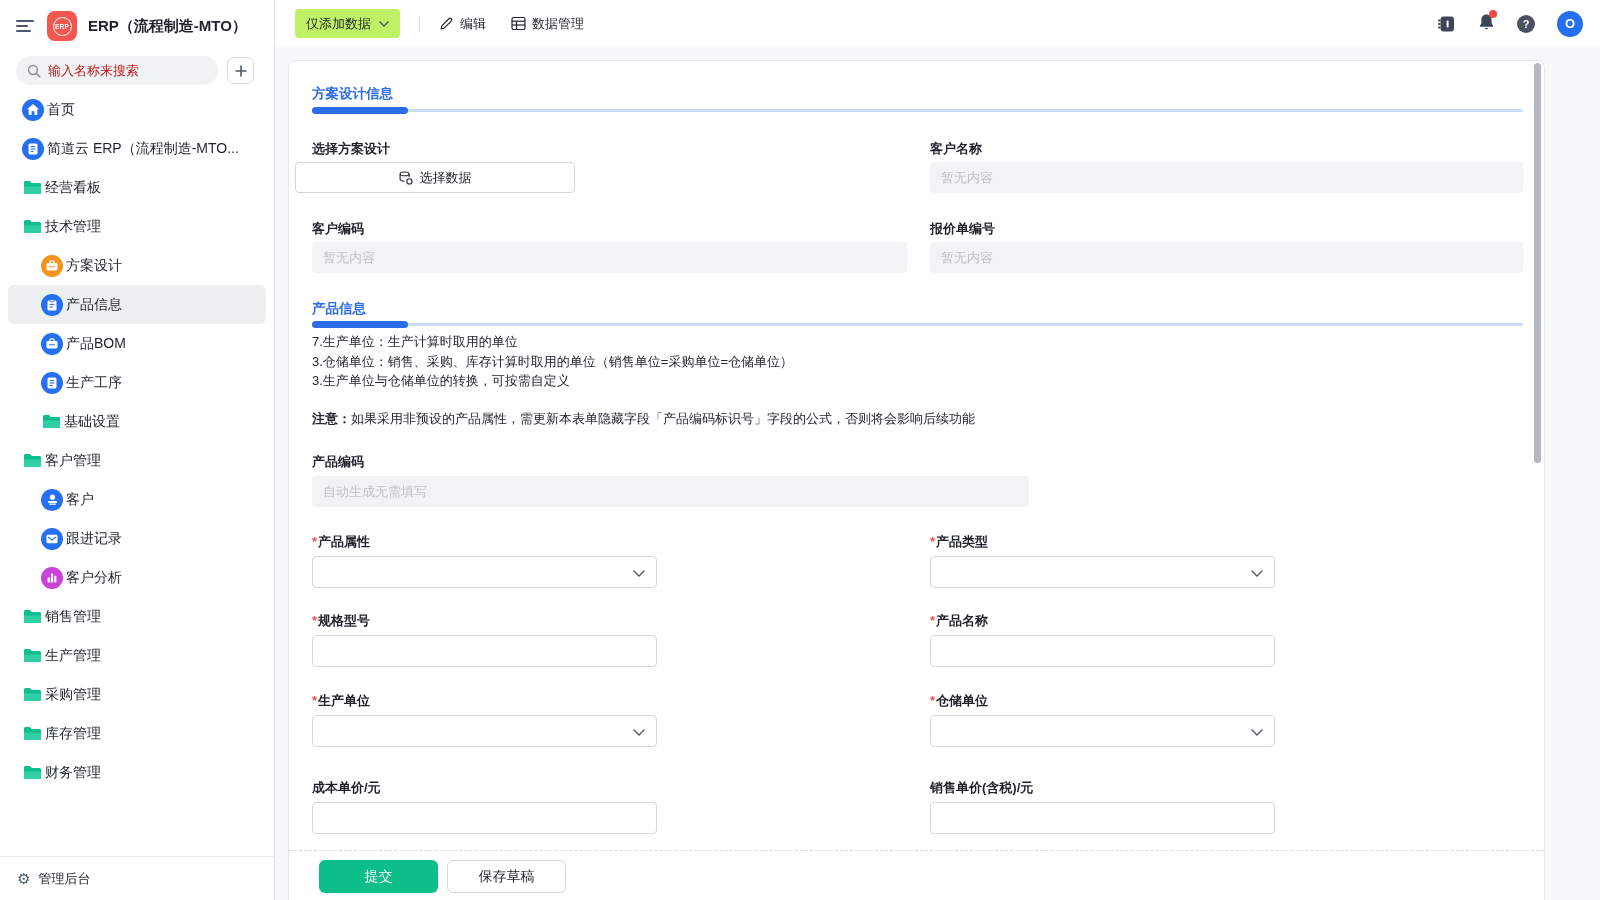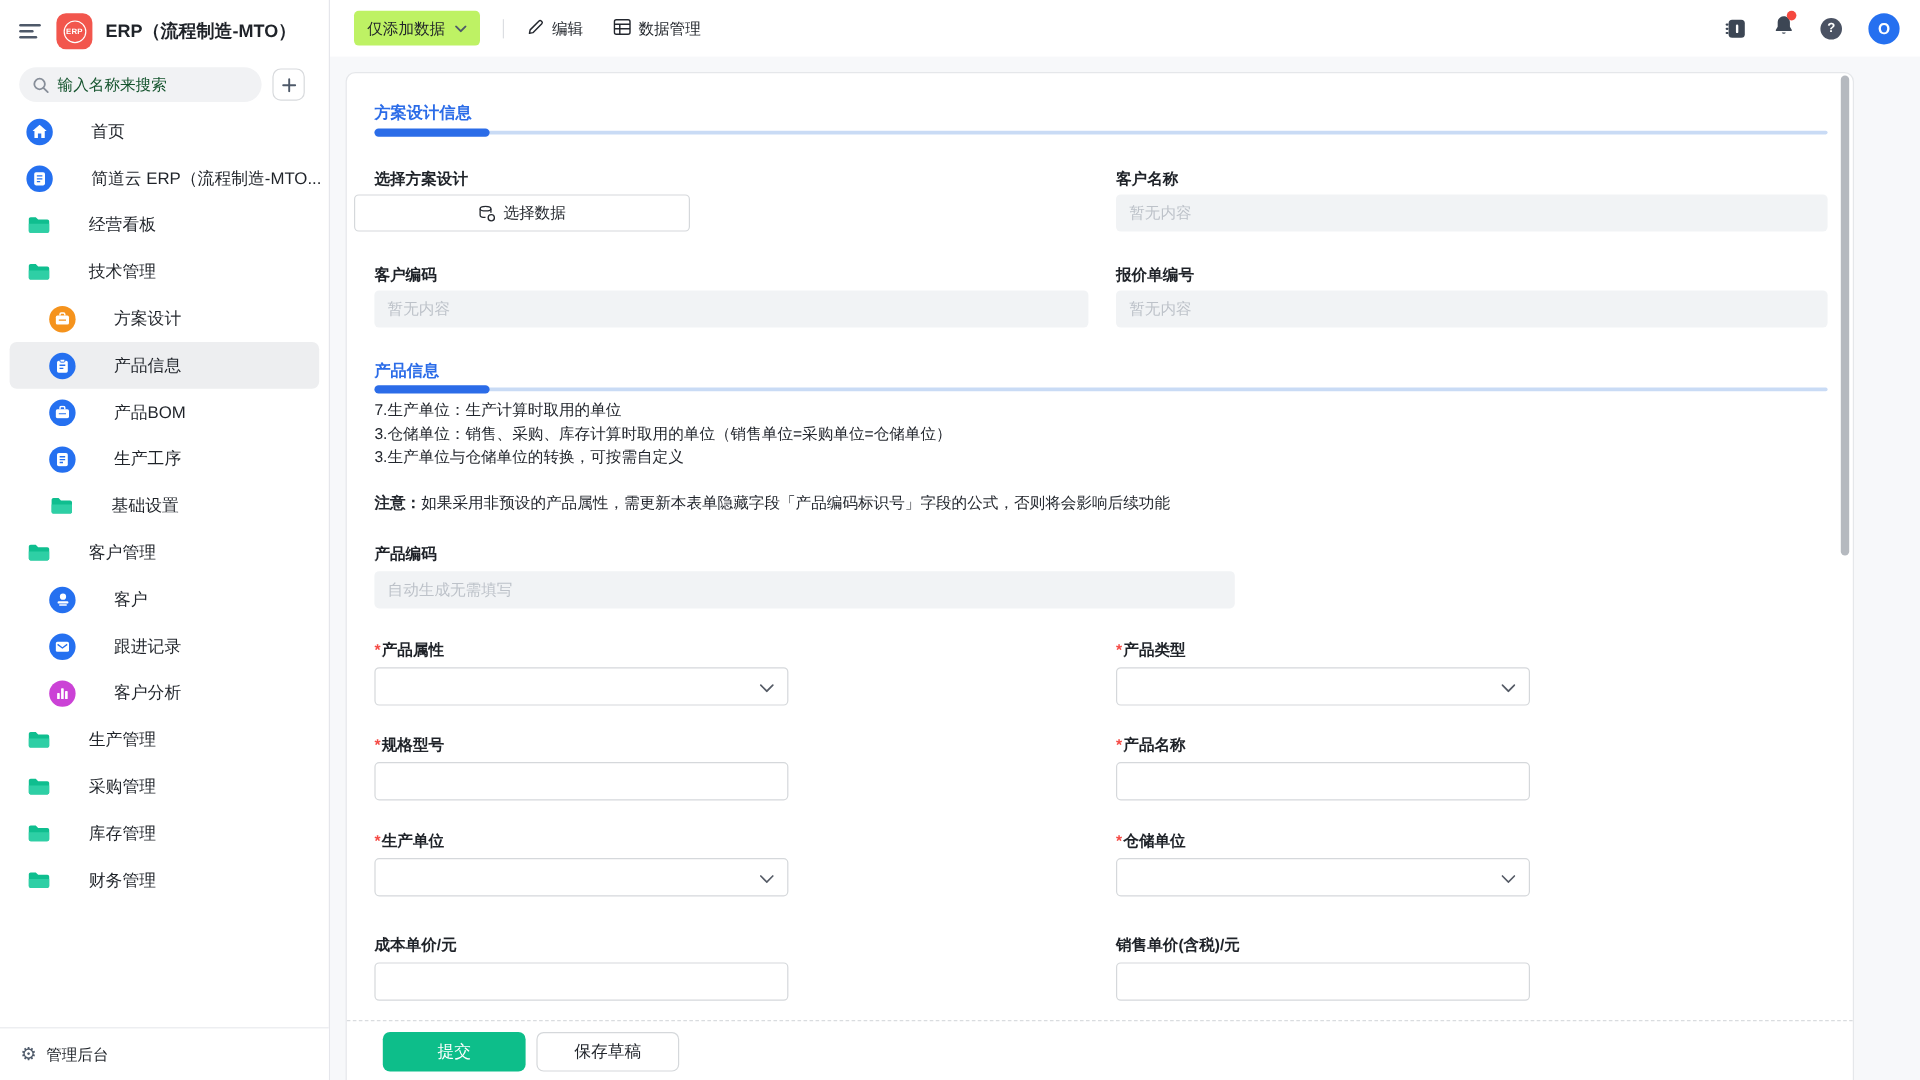--- a/index.html
+++ b/index.html
@@ -8,35 +8,35 @@
   .sidebar{position:absolute;left:0;top:0;width:275px;height:900px;background:#fff;border-right:1px solid #E5E6EB;z-index:3}
   .sb-header{display:flex;align-items:center;padding:10px 14px 6px 16px;gap:11px;height:48px}
   .burger{width:20px;display:flex;flex-direction:column;gap:3px;cursor:pointer}
   .burger i{height:2px;border-radius:1px;background:#4E5969;display:block}
   .burger i:nth-child(1){width:18px}.burger i:nth-child(2){width:12px}.burger i:nth-child(3){width:15px}
   .logo{width:30px;height:30px;border-radius:8px;background:#F2564D;display:flex;align-items:center;justify-content:center;flex:none}
   .logo-ring{width:19px;height:19px;border:1.6px solid #fff;border-radius:50%;display:flex;align-items:center;justify-content:center;color:#fff;font-size:6.5px;font-weight:700;letter-spacing:.2px}
   .app-title{font-size:15px;font-weight:700;white-space:nowrap}
   .sb-search-row{display:flex;align-items:center;gap:9px;padding:8px 16px 8px 16px}
   .search-box{width:202px;height:29px;background:#F1F2F4;border-radius:15px;display:flex;align-items:center;gap:7px;padding:0 11px;cursor:text}
-  .search-ph{font-size:13px;color:#14532d}
+  .search-ph{font-size:13px;color:#b91c1c}
   .add-btn{width:27px;height:27px;border:1px solid #D8DADD;border-radius:7px;background:#fff;display:flex;align-items:center;justify-content:center;cursor:pointer}
   .sb-nav{position:absolute;top:90px;left:0;right:0;bottom:44px;overflow:hidden}
-  .sbi{display:flex;align-items:center;height:39px;margin:0 8px;border-radius:6px;gap:32px;padding-left:14px;font-size:14px;cursor:pointer;white-space:nowrap}
+  .sbi{display:flex;align-items:center;height:39px;margin:0 8px;border-radius:6px;gap:3px;padding-left:14px;font-size:14px;cursor:pointer;white-space:nowrap}
   .sbi.lv2{padding-left:33px}
   .sbi.sel{background:#EDEEF0}
   .cicon{width:22px;height:22px;border-radius:50%;display:flex;align-items:center;justify-content:center;flex:none}
   .ficon{width:20px;display:flex;align-items:center;justify-content:center;flex:none}
   .sb-footer{position:absolute;left:0;right:0;bottom:0;height:44px;background:#fff;border-top:1px solid #E9EAEE;display:flex;align-items:center;gap:8px;padding:0 17px;font-size:13px;cursor:pointer}
   .gear{font-size:15px;color:#4E5969;line-height:1}
   
   .topbar{position:absolute;left:275px;top:0;right:0;height:47px;background:#fff;display:flex;align-items:center;padding:0 17px 0 20px;z-index:2}
   .mode-btn{height:29px;background:#bef264;border-radius:4px;display:flex;align-items:center;gap:8px;padding:0 11px;font-size:13px;font-weight:500;cursor:pointer}
   .tb-divider{width:1px;height:16px;background:#DCDEE2;margin:0 19px}
-  .tb-item{display:flex;gap:6px;font-size:13px;margin-right:25px;cursor:pointer}
+  .tb-item{display:flex;align-items:center;gap:6px;font-size:13px;margin-right:25px;cursor:pointer}
   .tb-right{margin-left:auto;display:flex;align-items:center;gap:22px}
   .bell-wrap{position:relative;cursor:pointer}
   .bell-dot{position:absolute;right:-2px;top:-3px;width:8px;height:8px;border-radius:50%;background:#F5483F}
   .help-btn{width:18px;height:18px;border-radius:50%;background:#4A5263;color:#fff;font-size:11px;font-weight:700;display:flex;align-items:center;justify-content:center;cursor:pointer}
   .avatar{width:26px;height:26px;border-radius:50%;background:#2570F0;color:#fff;font-size:13px;font-weight:700;display:flex;align-items:center;justify-content:center;cursor:pointer}
   
   .main{position:absolute;left:275px;top:47px;right:0;bottom:0;background:#F7F8FA}
   .card{position:absolute;left:13px;top:13px;width:1257px;height:852px;background:#fff;border:1px solid #E5E7EA;border-radius:8px;overflow:hidden}
   .sec-title{position:absolute;font-size:13.5px;font-weight:700;color:#2B6CE8}
   .progress{position:absolute;left:23px;width:1211px;height:7px}
@@ -214,20 +214,29 @@
         </span>
       <span>客户分析</span>
     </div>
     <div class="sbi lv1">
       <span class="ficon">
           <svg width="19" height="15" viewBox="0 0 19 15">
             <path d="M1 2.6 C1 1.7 1.7 1 2.6 1 H6.8 L8.8 3 H16.4 C17.3 3 18 3.7 18 4.6 V12.4 C18 13.3 17.3 14 16.4 14 H2.6 C1.7 14 1 13.3 1 12.4 Z" fill="#0FBE8F"></path>
             <path d="M1 6.5 H18 V12.4 C18 13.3 17.3 14 16.4 14 H2.6 C1.7 14 1 13.3 1 12.4 Z" fill="#2ECFA5"></path>
           </svg>
         </span>
+      <span>销售管理</span>
+    </div>
+    <div class="sbi lv1">
+      <span class="ficon">
+          <svg width="19" height="15" viewBox="0 0 19 15">
+            <path d="M1 2.6 C1 1.7 1.7 1 2.6 1 H6.8 L8.8 3 H16.4 C17.3 3 18 3.7 18 4.6 V12.4 C18 13.3 17.3 14 16.4 14 H2.6 C1.7 14 1 13.3 1 12.4 Z" fill="#0FBE8F"></path>
+            <path d="M1 6.5 H18 V12.4 C18 13.3 17.3 14 16.4 14 H2.6 C1.7 14 1 13.3 1 12.4 Z" fill="#2ECFA5"></path>
+          </svg>
+        </span>
       <span>生产管理</span>
     </div>
     <div class="sbi lv1">
       <span class="ficon">
           <svg width="19" height="15" viewBox="0 0 19 15">
             <path d="M1 2.6 C1 1.7 1.7 1 2.6 1 H6.8 L8.8 3 H16.4 C17.3 3 18 3.7 18 4.6 V12.4 C18 13.3 17.3 14 16.4 14 H2.6 C1.7 14 1 13.3 1 12.4 Z" fill="#0FBE8F"></path>
             <path d="M1 6.5 H18 V12.4 C18 13.3 17.3 14 16.4 14 H2.6 C1.7 14 1 13.3 1 12.4 Z" fill="#2ECFA5"></path>
           </svg>
         </span>
       <span>采购管理</span>

